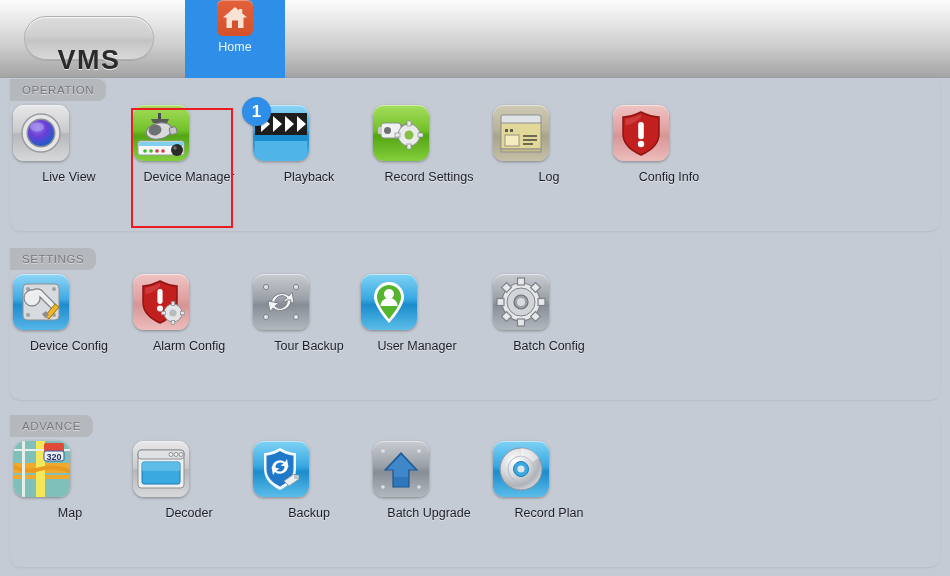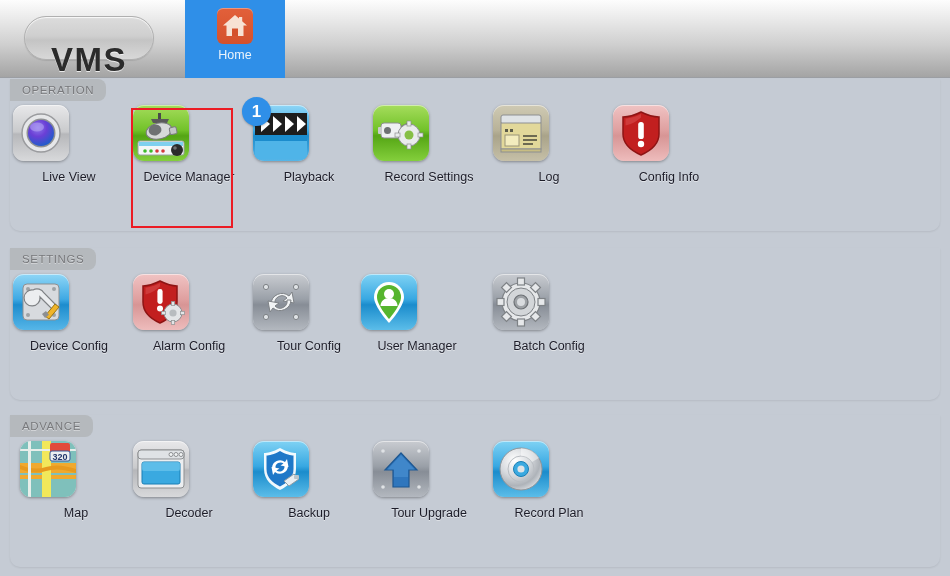--- a/index.html
+++ b/index.html
@@ -35,39 +35,38 @@
     position: absolute;
     left: 24px; top: 16px;
     width: 130px; height: 44px;
     border-radius: 22px;
     background: linear-gradient(to bottom, #dcdcdc 0%, #cfcfcf 45%, #c4c4c4 55%, #d8d8d8 100%);
     border: 1px solid #b0b0b0;
     box-shadow: inset 0 1px 1px rgba(255,255,255,.85), 0 1px 1px rgba(0,0,0,.10);
     display: flex; align-items: center; justify-content: center;
   }
   .logo-text {
-    font-size: 33px;
+    font-size: 27px;
     font-weight: bold;
     letter-spacing: 1.5px;
     color: #2b2b2b;
     text-shadow: 0 1px 0 rgba(255,255,255,.75);
     font-family: "Liberation Sans", sans-serif;
     margin-top: 44px;
   }
 
   .nav-tab {
     position: absolute;
     left: 185px; top: 0;
     width: 100px; height: 78px;
     background: #2f8fe8;
     display: flex;
     flex-direction: column;
     align-items: center;
     justify-content: flex-start;
-    padding-top: 8px;
     cursor: pointer;
   }
   .nav-tab .tab-label {
     color: #eaf3fb;
     font-size: 12.5px;
     margin-top: 4px;
   }
 
   .home-ico {
     width: 36px; height: 36px;
@@ -352,21 +351,21 @@
         <div class="ico slate">
           <svg viewBox="0 0 56 56">
             <circle cx="13" cy="13" r="2.6" fill="#dfe2e5" stroke="#7e8286"></circle>
             <circle cx="43" cy="13" r="2.6" fill="#dfe2e5" stroke="#7e8286"></circle>
             <circle cx="13" cy="43" r="2.6" fill="#dfe2e5" stroke="#7e8286"></circle>
             <circle cx="43" cy="43" r="2.6" fill="#dfe2e5" stroke="#7e8286"></circle>
             <path d="M18 30 a11 11 0 0 1 18 -8 l3 -4 l2 11 l-11 -2 l4 -3 a7 7 0 0 0 -12 6 z" fill="#f1f3f4" stroke="#7e8286" stroke-width="1"></path>
             <path d="M38 26 a11 11 0 0 1 -18 8 l-3 4 l-2 -11 l11 2 l-4 3 a7 7 0 0 0 12 -6 z" fill="#f1f3f4" stroke="#7e8286" stroke-width="1"></path>
           </svg>
         </div>
-        <span class="tile-label">Tour Config</span>
+        <span class="tile-label">Tour Backup</span>
       </div>
 
       <div class="tile" style="left:351px">
         <div class="ico cyan">
           <svg viewBox="0 0 56 56">
             <path d="M28 8 a15 15 0 0 1 15 15 c0 10 -15 26 -15 26 S13 33 13 23 A15 15 0 0 1 28 8 z" fill="#ffffff"></path>
             <path d="M28 11 a12 12 0 0 1 12 12 c0 8.5 -12 22 -12 22 S16 31.5 16 23 A12 12 0 0 1 28 11 z" fill="#56b52e"></path>
             <circle cx="28" cy="20" r="5" fill="#ffffff"></circle>
             <path d="M19.5 32 c0 -5 4 -8 8.5 -8 s8.5 3 8.5 8 z" fill="#ffffff"></path>
           </svg>
@@ -397,21 +396,21 @@
         </div>
         <span class="tile-label">Batch Config</span>
       </div>
     </div>
   </div>
 
   <div class="panel" id="panel-advance">
     <div class="section-tab">ADVANCE</div>
     <div class="icon-row">
 
-      <div class="tile" style="left:10px">
+      <div class="tile" style="left:4px">
         <div class="ico mapbg">
           <svg viewBox="0 0 56 56">
             <rect x="0" y="0" width="56" height="56" fill="#7fc0bb"></rect>
             <rect x="0" y="22" width="56" height="10" fill="#f0a92e"></rect>
             <rect x="0" y="34" width="56" height="4" fill="#f0a92e"></rect>
             <rect x="22" y="0" width="9" height="56" fill="#f2e85a"></rect>
             <path d="M0 24 q14 6 26 2 q12 -4 30 2 v4 q-18 -6 -30 -2 q-12 4 -26 -2 z" fill="#e79a1e"></path>
             <rect x="8" y="0" width="3" height="56" fill="#e8eeea"></rect>
             <rect x="0" y="8" width="56" height="2" fill="#e8eeea"></rect>
             <rect x="30" y="2" width="20" height="16" rx="2" fill="#e24a3a"></rect>
@@ -455,21 +454,21 @@
         <div class="ico slate">
           <svg viewBox="0 0 56 56">
             <circle cx="10" cy="10" r="1.8" fill="#dfe2e5"></circle>
             <circle cx="46" cy="10" r="1.8" fill="#dfe2e5"></circle>
             <circle cx="10" cy="46" r="1.8" fill="#dfe2e5"></circle>
             <circle cx="46" cy="46" r="1.8" fill="#dfe2e5"></circle>
             <path d="M28 12 L44 29 H36 V46 H20 V29 H12 Z" fill="#2f76bd" stroke="#1d5791" stroke-width="1.2"></path>
             <path d="M28 14 L41.5 28.5 H35 V36 H21 V28.5 H14.5 Z" fill="#4f95d6" opacity=".55"></path>
           </svg>
         </div>
-        <span class="tile-label">Tour Upgrade</span>
+        <span class="tile-label">Batch Upgrade</span>
       </div>
 
       <div class="tile" style="left:483px">
         <div class="ico cyan">
           <svg viewBox="0 0 56 56">
             <defs>
                 <radialGradient id="discg" cx="35%" cy="30%" r="80%">
               <stop offset="0%" stop-color="#ffffff"></stop>
                   <stop offset="45%" stop-color="#d6d9dd"></stop>
               <stop offset="75%" stop-color="#aeb3b9"></stop>

